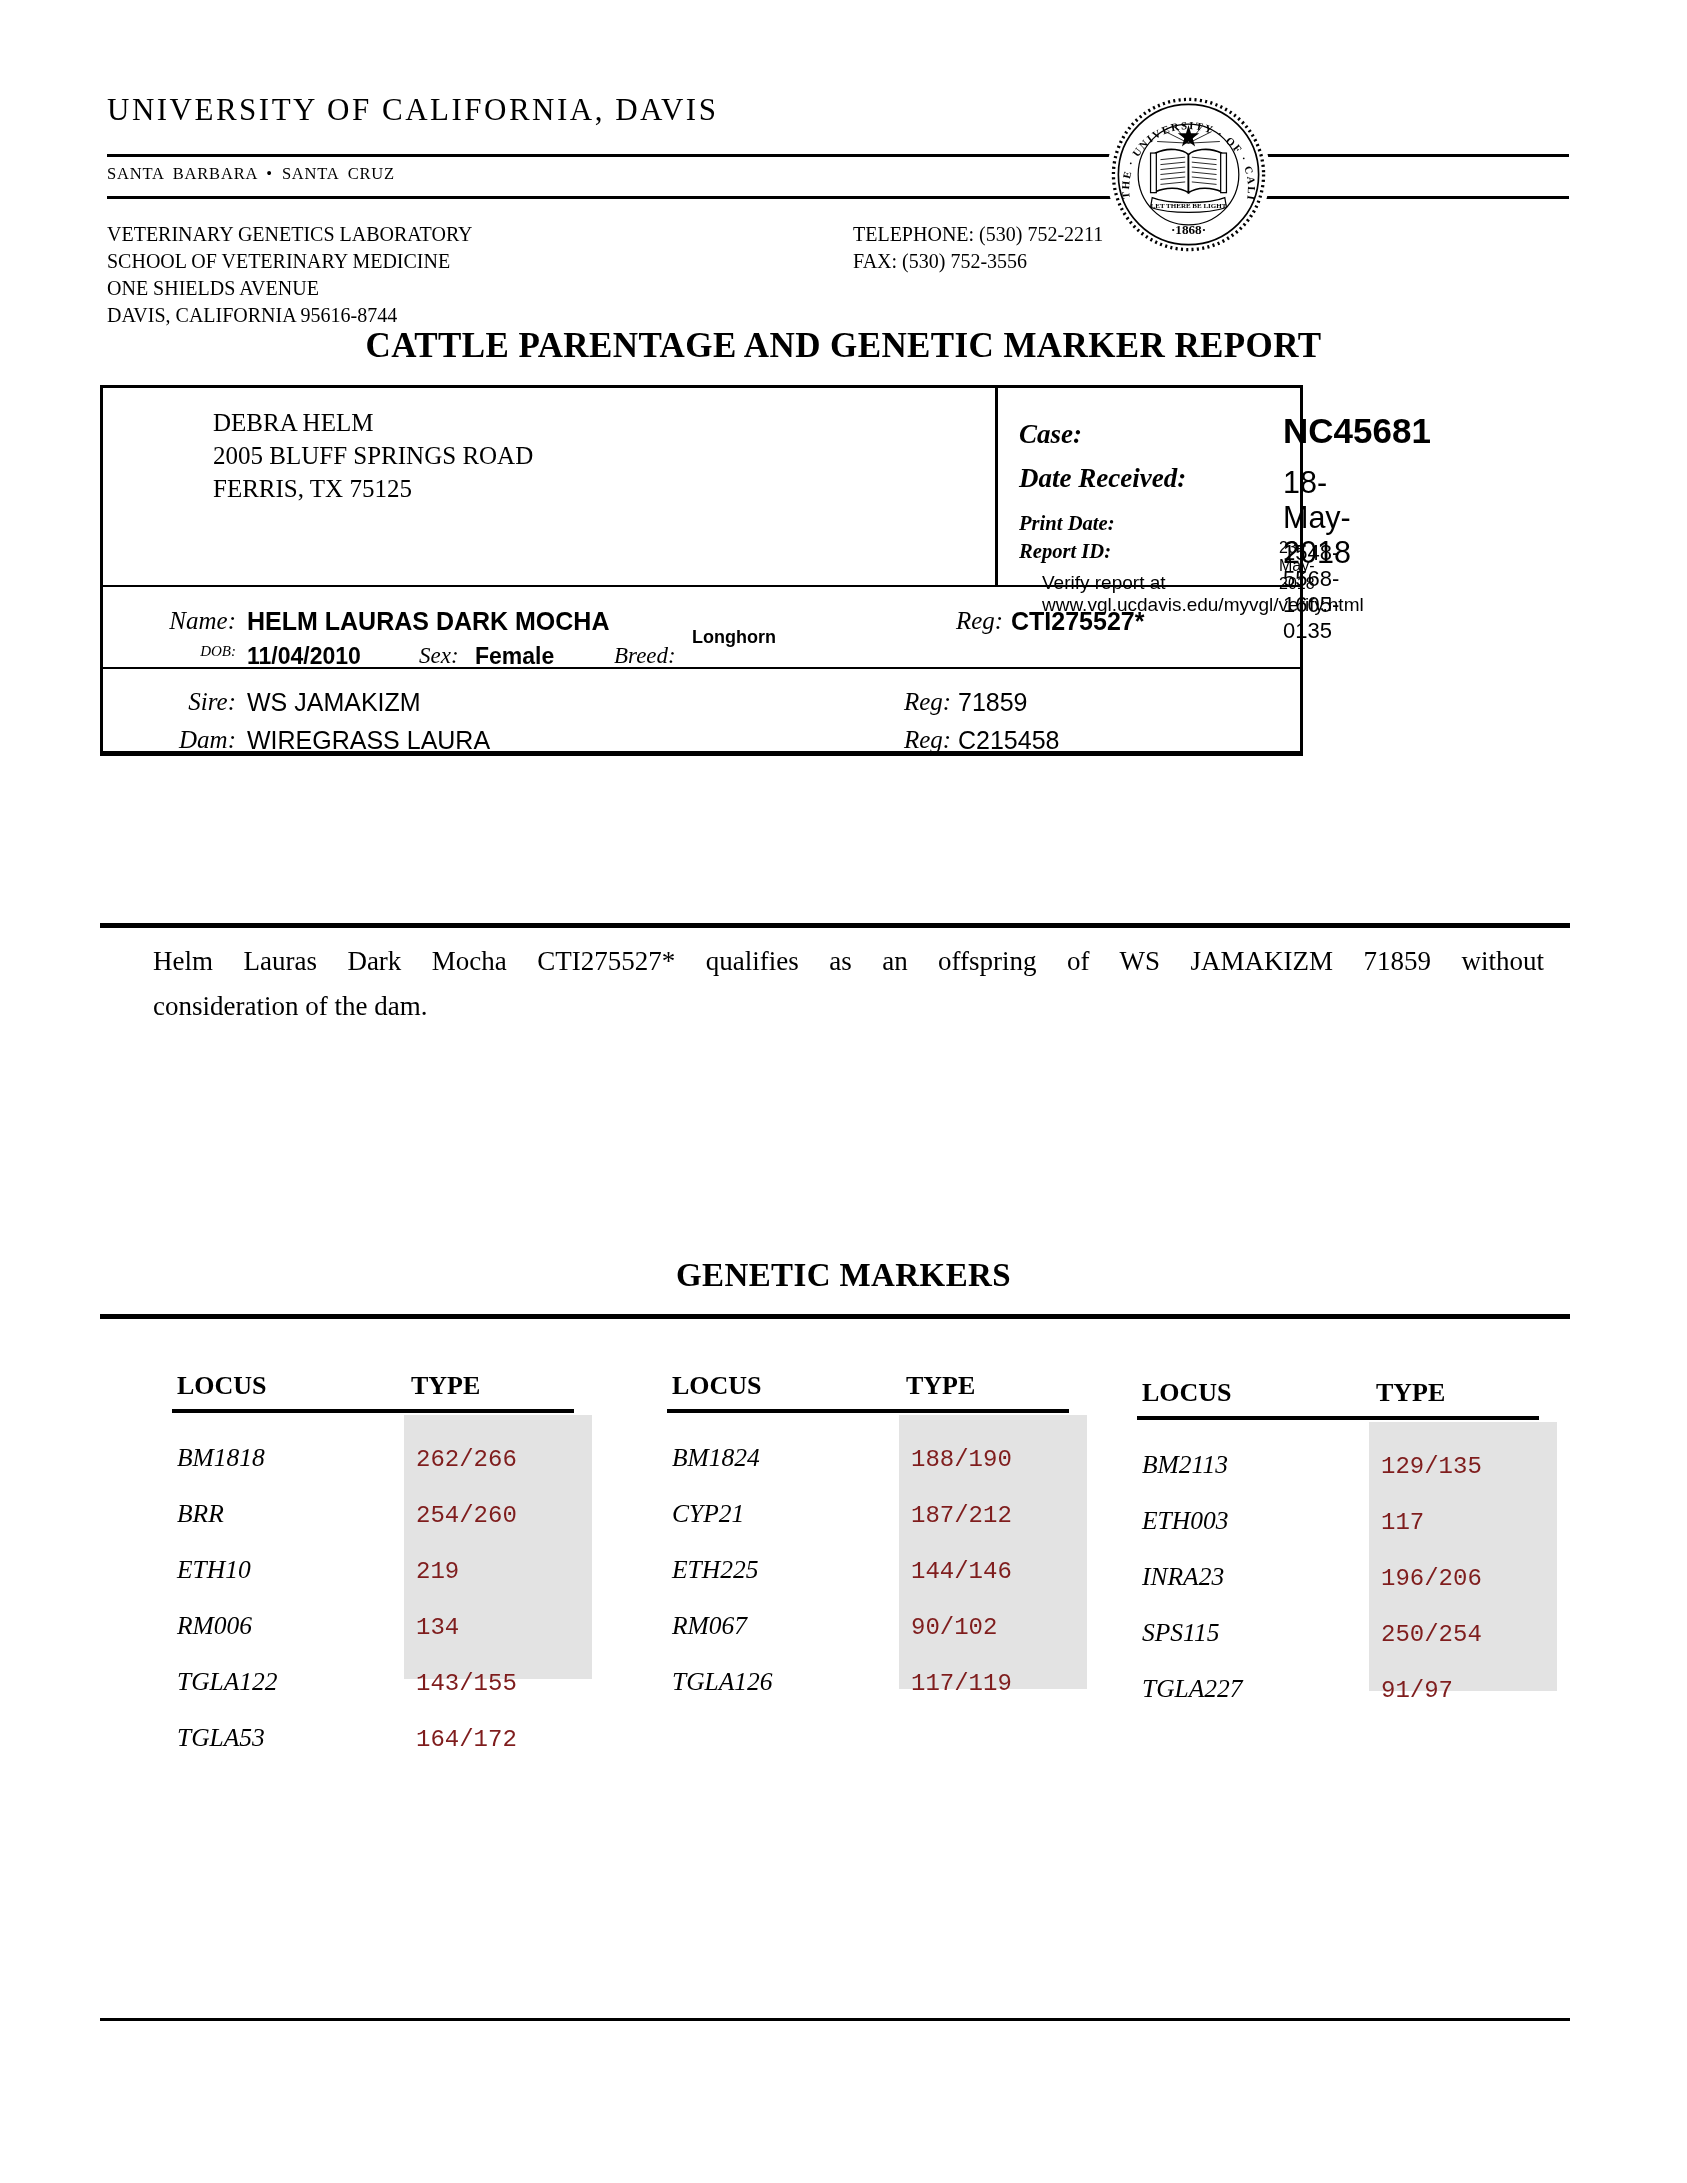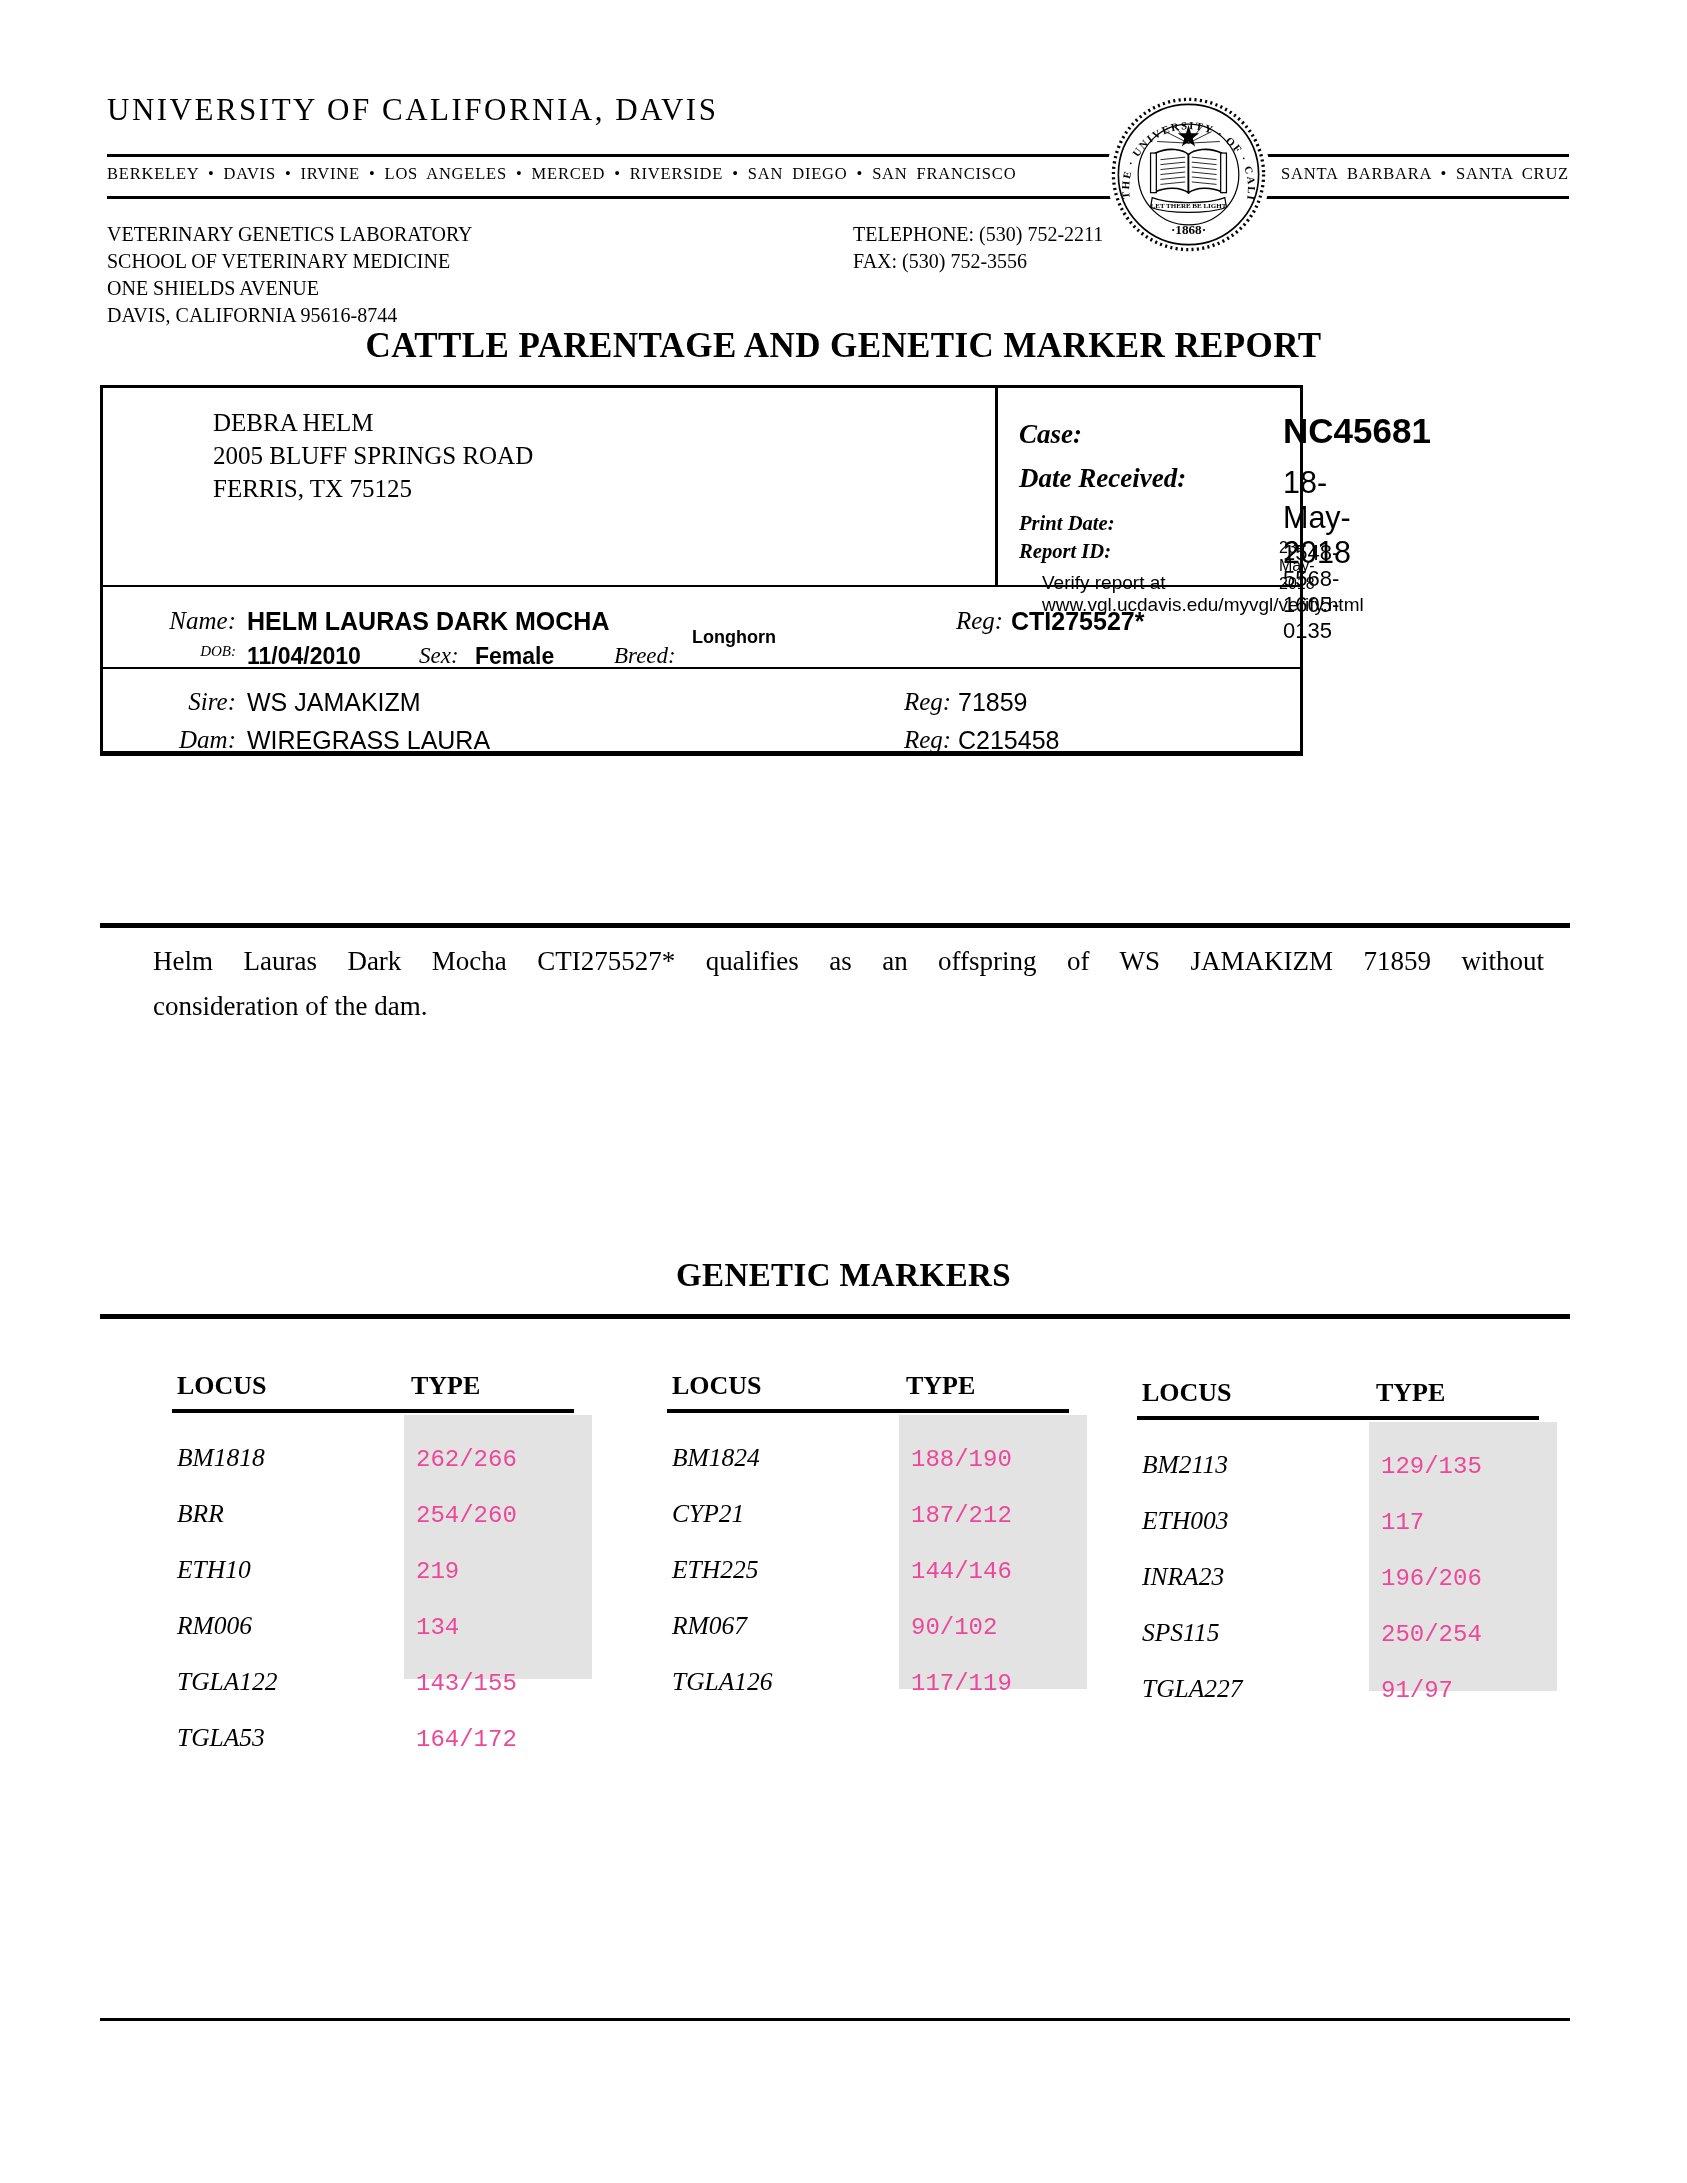--- a/index.html
+++ b/index.html
@@ -59,37 +59,36 @@
   
   .mgroup{position:absolute;width:428px;height:346px;}
   .mg-head{position:absolute;top:0;font-size:26px;font-weight:bold;}
   .mg-head.h-locus{left:0;}
   .mg-head.h-type{left:234px;}
   .mg-underline{position:absolute;left:-5px;top:38px;width:402px;height:4.1px;background:#000;}
   .mg-gray{position:absolute;left:227px;top:44px;width:188px;background:#e3e3e3;}
   .mrows{position:absolute;left:0;top:56px;width:100%;}
   .mrow{position:relative;height:40px;margin-top:16px;}
   .mlocus{position:absolute;left:0;top:0;font-size:25.5px;font-style:italic;}
-  .mtype{position:absolute;left:239px;top:2.5px;font-size:24px;font-family:"Liberation Mono",monospace;color:#ec4899;}
+  .mtype{position:absolute;left:239px;top:2.5px;font-size:24px;font-family:"Liberation Mono",monospace;color:#7f1d1d;}
 
   
   .rule-foot{left:100px;top:2018px;width:1470px;height:3.3px;}
   .foot-text{left:100px;top:2028px;width:1434px;font-size:24px;line-height:37px;}
 
   svg text{font-family:"Liberation Serif",serif;}
 </style>
 </head>
 <body>
 
 <div class="page">
 
   <div class="abs uni-title">UNIVERSITY OF CALIFORNIA, DAVIS</div>
   <div class="abs rule rule-1"></div>
   <div class="abs campus-row">
-    <span>BERKELEY  •  DAVIS  •  IRVINE  •  LOS ANGELES  •  MERCED  •  RIVERSIDE  •  SAN DIEGO  •  SAN FRANCISCO</span>
     <span>SANTA BARBARA  •  SANTA CRUZ</span>
   </div>
   <div class="abs rule rule-2"></div>
 
   <div class="abs seal-wrap">
     <svg viewBox="0 0 200 200" width="173" height="165">
       <circle cx="100" cy="100" r="99" fill="#ffffff"></circle>
       <circle cx="100" cy="100" r="91" fill="none" stroke="#000" stroke-width="4" stroke-dasharray="2.5,4"></circle>
       <circle cx="100" cy="100" r="85" fill="none" stroke="#000" stroke-width="2"></circle>
       <circle cx="100" cy="100" r="61" fill="none" stroke="#000" stroke-width="1.5"></circle>

